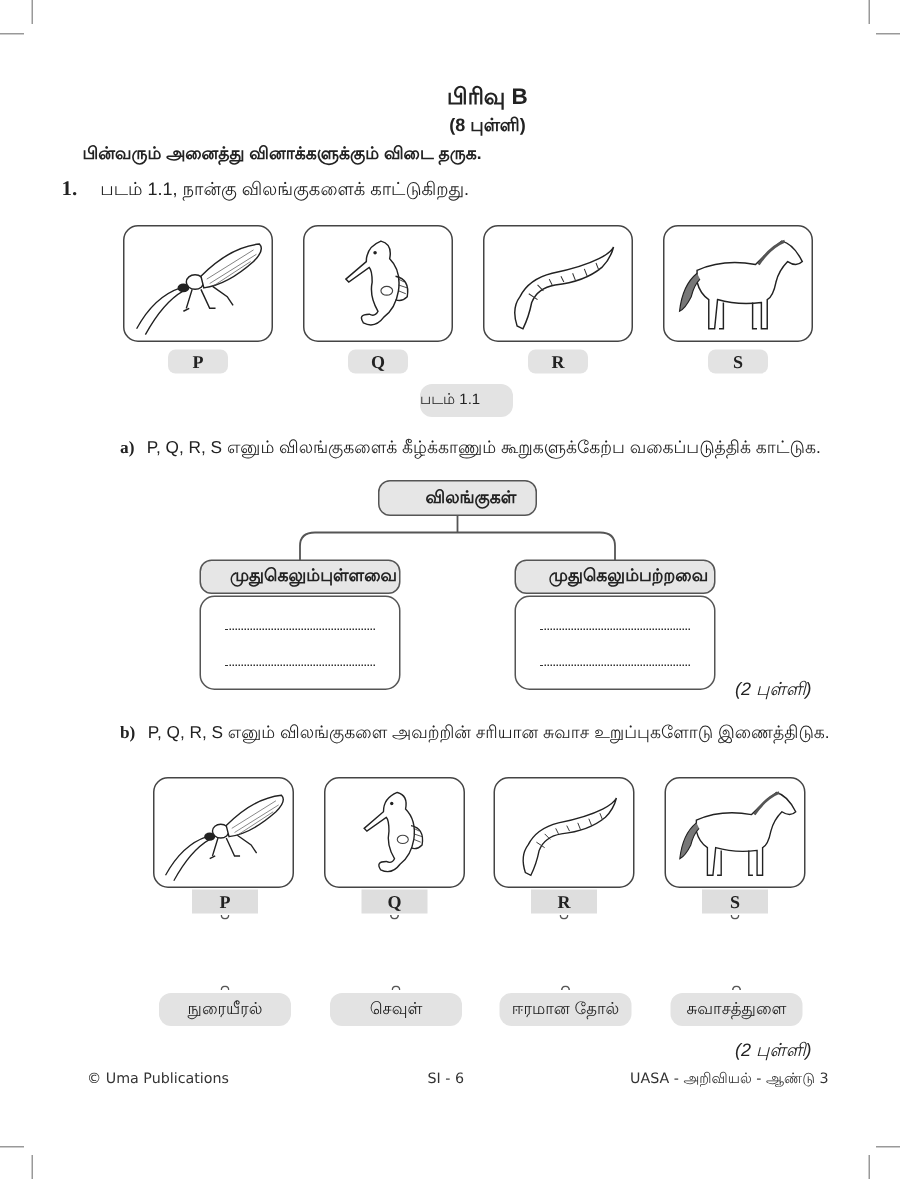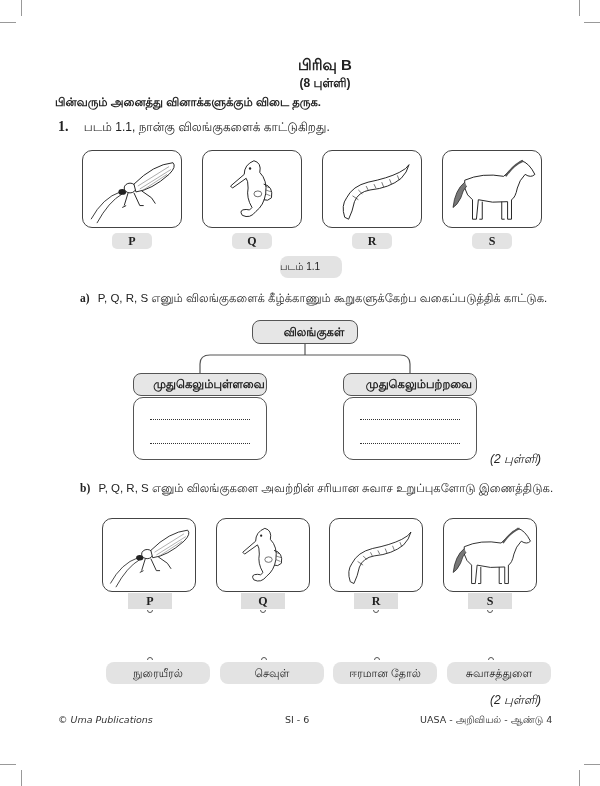--- a/index.html
+++ b/index.html
@@ -7,42 +7,42 @@
          font-family:"DejaVu Sans", sans-serif; color:#222; }
   .abs { position:absolute; }
   .crop-h { position:absolute; height:1px; background:#999; }
   .crop-v { position:absolute; width:1px; background:#999; }
 
   .sec-title { left:0; width:600px; top:56px; text-align:center; font-weight:bold; font-size:15px;
                font-family:"Liberation Sans", sans-serif; padding-left:50px; box-sizing:border-box; }
   .sec-marks { left:0; width:600px; top:76px; text-align:center; font-weight:bold; font-size:12px;
                font-family:"Liberation Sans", sans-serif; padding-left:50px; box-sizing:border-box; }
   .instr { left:55px; top:96px; font-weight:bold; font-size:11.5px; font-family:"Liberation Sans", sans-serif; }
-  .q1 { left:58px; top:119px; font-size:12px; font-family:"Liberation Sans", sans-serif; }
+  .q1 { left:41px; top:119px; font-size:12px; font-family:"Liberation Sans", sans-serif; }
   .q1 .num { font-family:"Liberation Serif", serif; font-weight:bold; font-size:14px; margin-right:12px; }
 
   .card { position:absolute; border:1.3px solid #444; border-radius:10px; background:#fff; box-sizing:border-box; }
   .card svg { position:absolute; left:0; top:0; width:100%; height:100%; }
   .lbl { position:absolute; background:#e3e3e3; border-radius:5px; text-align:center;
          font-family:"Liberation Serif", serif; font-weight:bold; font-size:12px; line-height:16px; color:#222; }
   .lbl-sq { position:absolute; background:#dedede; text-align:center;
          font-family:"Liberation Serif", serif; font-weight:bold; font-size:12px; line-height:16px; color:#222; }
   .cap { left:280px; top:256px; width:62px; height:22px; background:#e3e3e3; border-radius:8px;
          text-align:left; line-height:22px; font-size:10px; font-family:"Liberation Sans", sans-serif; }
   .qa { left:80px; top:292px; font-size:11.5px; font-family:"Liberation Sans", sans-serif; }
   .qa .ltr, .qb .ltr { font-family:"Liberation Serif", serif; font-weight:bold; margin-right:5px; }
   .qb { left:80px; top:482px; font-size:11.5px; font-family:"Liberation Sans", sans-serif; }
 
   .node { position:absolute; border:1.3px solid #555; border-radius:8px; background:#e6e6e6; box-sizing:border-box;
           text-align:center; font-size:11.5px; font-weight:bold; font-family:"Liberation Sans", sans-serif;padding-left:18px; }
   .ansbox { position:absolute; border:1.3px solid #555; border-radius:10px; background:#fff; box-sizing:border-box; }
   .dots { position:absolute; left:16px; right:16px; height:1px; border-bottom:1.5px dotted #333; }
   .marks { position:absolute; font-size:12px; font-family:"Liberation Sans", sans-serif;font-style:italic; }
 
-  .opt { position:absolute; top:662px; height:22px; width:104px; background:#e3e3e3; border-radius:8px;
+  .opt { position:absolute; top:662px; height:22px; width:88px; background:#e3e3e3; border-radius:8px;
          text-align:center; line-height:22px; font-size:11px; font-family:"Liberation Sans", sans-serif; }
   .hook { position:absolute; width:6px; height:6px; border:1px solid #555; border-radius:50%; box-sizing:border-box; background:#fff; }
   .hook-b { clip-path: inset(50% 0 0 0); }
   .hook-t { clip-path: inset(0 0 50% 0); }
 
   .foot { position:absolute; top:714px; font-size:9.5px; font-family:"DejaVu Sans", sans-serif; color:#333; }
 </style>
 </head>
 <body>
 
@@ -189,15 +189,15 @@
 <div class="hook hook-t" style="left:374px;top:657px;"></div>
 <div class="hook hook-t" style="left:488px;top:657px;"></div>
 
 <div class="opt" style="left:106px;">நுரையீரல்</div>
 <div class="opt" style="left:220px;">செவுள்</div>
 <div class="opt" style="left:333px;">ஈரமான தோல்</div>
 <div class="opt" style="left:447px;">சுவாசத்துளை</div>
 
 <div class="marks" style="left:490px;top:693px;">(2 புள்ளி)</div>
 
-<div class="foot" style="left:58px;font-style:italic;">© Uma Publications</div>
+<div class="foot" style="left:58px;">© Uma Publications</div>
 <div class="foot" style="left:285px;">SI - 6</div>
-<div class="foot" style="left:420px;">UASA - அறிவியல் - ஆண்டு 4</div>
+<div class="foot" style="left:420px;">UASA - அறிவியல் - ஆண்டு 3</div>
 
 </body></html>

